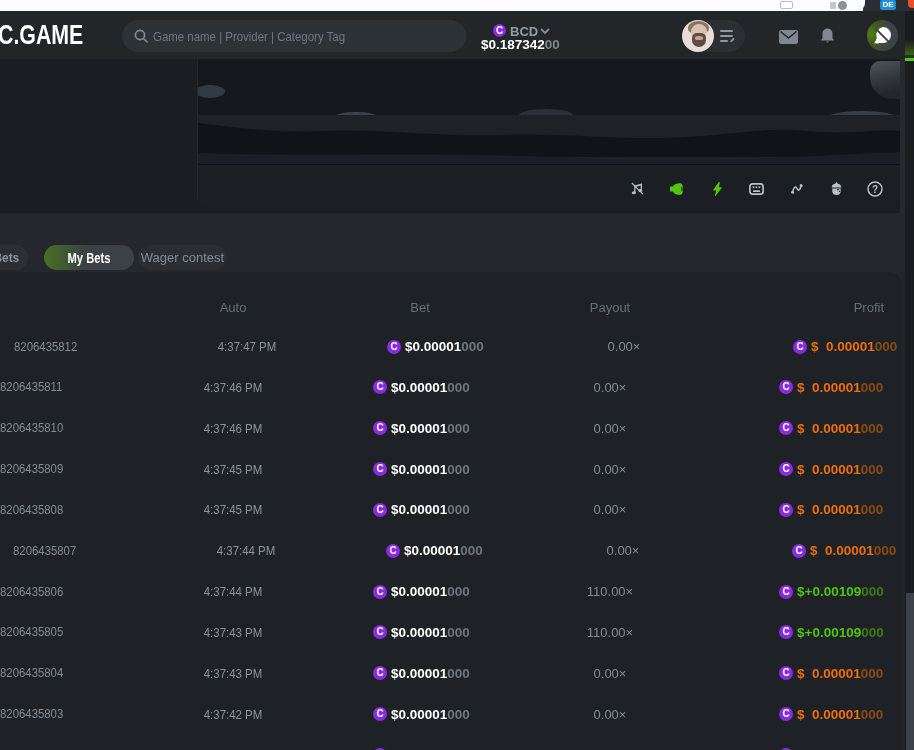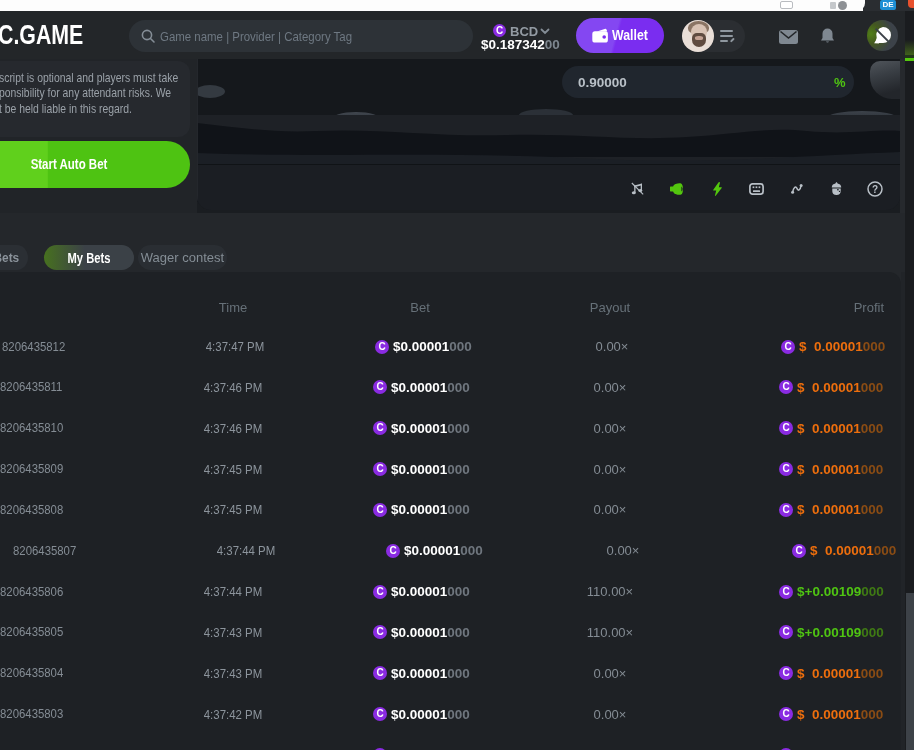--- a/index.html
+++ b/index.html
@@ -17,43 +17,35 @@
   <div class="abs" style="left:855px;top:0;width:10px;height:11px;background:#fdfdfd;border-radius:0 0 8px 0;"></div>
   <div class="abs" style="left:780px;top:1px;width:13px;height:8px;border:1px solid #b9bcc0;border-radius:2px;background:#fff;"></div>
   <div class="abs" style="left:838px;top:1px;width:9px;height:9px;border-radius:50%;background:#8d9094;"></div>
   <div class="abs" style="left:830px;top:2px;width:6px;height:7px;background:#c5c8cb;border-radius:1px;"></div>
   <div class="abs" style="left:880px;top:0;width:16px;height:10px;background:#1e8fd5;border-radius:2px;color:#fff;font-size:8px;font-weight:bold;text-align:center;line-height:10px;">DE</div>
   <div class="abs" style="left:908px;top:0;width:6px;height:8px;background:#e8512d;border-radius:0 0 0 4px;"></div>
 
   <div class="abs" id="header" style="left:0;top:11px;width:914px;height:64px;background:#232629;">
     <div class="abs" style="left:-2px;top:9px;color:#fff;font-size:27px;font-weight:bold;letter-spacing:0;transform:scaleX(0.79);transform-origin:0 0;">C.GAME</div>
 
-    <div class="abs" style="left:129px;top:9px;width:344px;height:32px;background:#2d3237;border-radius:16px;">
+    <div class="abs" style="left:122px;top:9px;width:344px;height:32px;background:#2d3237;border-radius:16px;">
       <svg class="abs" style="left:11px;top:8px;" width="16" height="16" viewBox="0 0 16 16">
           <circle cx="7" cy="7" r="4.6" fill="none" stroke="#848d96" stroke-width="1.6"></circle>
           <line x1="10.5" y1="10.5" x2="14" y2="14" stroke="#848d96" stroke-width="1.6" stroke-linecap="round"></line>
         </svg>
       <div class="abs" style="left:31px;top:9px;color:#6e7882;font-size:13px;white-space:nowrap;transform:scaleX(0.88);transform-origin:0 0;">Game name | Provider | Category Tag</div>
     </div>
 
     <div class="abs" style="left:493px;top:13px;width:13px;height:13px;border-radius:50%;background:#8a2be2;color:#fff;font-size:10px;font-weight:bold;text-align:center;line-height:13px;">C</div>
     <div class="abs" style="left:510px;top:13px;color:#939ba3;font-size:13px;font-weight:bold;">BCD</div>
     <svg class="abs" style="left:540px;top:17px;" width="10" height="7" viewBox="0 0 10 7">
         <path d="M1.5 1.5 L5 5 L8.5 1.5" fill="none" stroke="#848d96" stroke-width="1.8" stroke-linecap="round"></path>
       </svg>
     <div class="abs" style="left:481px;top:26px;font-size:13.5px;font-weight:bold;color:#fff;">$0.187342<span style="color:#7d868f;">00</span></div>
 
-    <div class="abs" style="left:576px;top:7px;width:88px;height:35px;border-radius:18px;background:linear-gradient(105deg,#8447f2 0%,#8447f2 45%,#7a2df0 48%,#7a2df0 100%);">
-      <svg class="abs" style="left:16px;top:10px;" width="17" height="15" viewBox="0 0 17 15">
-        <path d="M5 3.4 L12.6 0.9 a1.7 1.7 0 0 1 2.1 1.1 L15.2 3.4 z" fill="#fff"></path>
-        <rect x="0.3" y="3.2" width="15.6" height="11.4" rx="2.7" fill="#fff"></rect>
-        <circle cx="12.2" cy="9" r="1.8" fill="#7a2df0"></circle>
-      </svg>
-      <div class="abs" style="left:36px;top:9px;color:#fff;font-size:14.5px;font-weight:bold;transform:scaleX(0.85);transform-origin:0 0;">Wallet</div>
-    </div>
 
     <div class="abs" style="left:682px;top:9px;width:63px;height:32px;border-radius:16px;background:#2b2e32;"></div>
     <div class="abs" style="left:682px;top:9px;width:32px;height:32px;border-radius:50%;background:#e9ded7;overflow:hidden;">
       <div class="abs" style="left:6px;top:1px;width:21px;height:13px;border-radius:55% 55% 45% 45%;background:#8a7464;"></div>
       <div class="abs" style="left:9px;top:4px;width:16px;height:16px;border-radius:50%;background:#d8c2b4;"></div>
       <div class="abs" style="left:10px;top:13px;width:14px;height:14px;border-radius:35% 35% 50% 50%;background:#5f4b40;"></div>
       <div class="abs" style="left:13px;top:16px;width:8px;height:4px;border-radius:40%;background:#c4a294;"></div>
     </div>
     <div class="abs" style="left:720px;top:19px;width:13px;height:2.4px;background:#8f979f;border-radius:1px;"></div>
     <div class="abs" style="left:720px;top:24px;width:13px;height:2.4px;background:#8f979f;border-radius:1px;"></div>
@@ -143,51 +135,40 @@
         <rect x="7.9" y="8.8" width="1.2" height="1.2" fill="#1b1e23"></rect>
       </svg>
       <svg class="abs" style="left:670px;top:121.5px;" width="16" height="16" viewBox="0 0 16 16">
         <circle cx="8" cy="8" r="7" fill="none" stroke="#b8bfc6" stroke-width="1.5"></circle>
         <text x="8" y="11.6" font-size="10" font-weight="bold" fill="#b8bfc6" text-anchor="middle" font-family="Liberation Sans">?</text>
       </svg>
 
       <div class="abs" style="left:0;top:0;width:1px;height:151px;background:#24272c;"></div>
     </div>
 
-    <div class="abs" style="left:562px;top:7px;width:292px;height:32px;background:#20262e;border-radius:16px;">
-      <div class="abs" style="left:16px;top:9px;color:#b9c0c7;font-size:13.5px;font-weight:bold;">0.90000</div>
-      <div class="abs" style="left:272px;top:9px;color:#4fc412;font-size:13px;font-weight:bold;">%</div>
-    </div>
-
-    <div class="abs" style="left:0;top:0;width:197px;height:154px;background:#212428;overflow:hidden;">
-      <div class="abs" style="left:-16px;top:2px;width:206px;height:76px;background:#26292e;border-radius:12px;"></div>
-      <div class="abs" style="left:-1px;top:11px;color:#9aa1a8;font-size:13px;line-height:15.4px;white-space:nowrap;transform:scaleX(0.8);transform-origin:0 0;">script is optional and players must take<br>ponsibility for any attendant risks. We<br>t be held liable in this regard.</div>
-      <div class="abs" style="left:-52px;top:82px;width:242px;height:47px;border-radius:24px;background:linear-gradient(90deg,#60d01c 0%,#60d01c 41%,#4ec312 41.5%,#4ec312 100%);">
-        <div class="abs" style="left:0;top:15px;width:242px;text-align:center;color:#fff;font-size:14px;font-weight:bold;transform:scaleX(0.82);transform-origin:50% 0;">Start Auto Bet</div>
-      </div>
-    </div>
+
   </div>
 
   <div class="abs" style="left:0;top:213px;width:914px;height:59px;background:#24272b;">
     <div class="abs" style="left:-46px;top:32px;width:74px;height:25px;border-radius:13px;background:#2b2f34;color:#8b939b;font-size:13.5px;font-weight:bold;text-align:right;line-height:25px;padding-right:10px;transform:scaleX(0.88);transform-origin:100% 0;">All Bets</div>
     <div class="abs" style="left:44px;top:32px;width:90px;height:25px;border-radius:13px;background:linear-gradient(90deg,#47711f 0%,#3b4147 45%,#3b4147 100%);">
         <div class="abs" style="left:0;top:5px;width:90px;text-align:center;color:#fff;font-size:14px;font-weight:bold;transform:scaleX(0.8);transform-origin:50% 0;">My Bets</div>
       </div>
     <div class="abs" style="left:138px;top:32px;width:89px;height:25px;border-radius:13px;background:#2a2e33;color:#848d95;font-size:13px;text-align:center;line-height:25px;">Wager contest</div>
   </div>
 
   <div class="abs" id="table" style="left:0;top:272px;width:901px;height:478px;background:#1e2125;border-radius:0 12px 0 0;">
     <div class="abs" style="left:0;top:28px;width:914px;height:14px;color:#667078;font-size:13px;">
-      <div class="abs" style="left:211px;top:0;width:44px;text-align:center;">Time</div>
+      <div class="abs" style="left:211px;top:0;width:44px;text-align:center;">Auto</div>
       <div class="abs" style="left:398px;top:0;width:44px;text-align:center;">Bet</div>
       <div class="abs" style="left:588px;top:0;width:44px;text-align:center;">Payout</div>
       <div class="abs" style="left:800px;top:0;width:84px;text-align:right;">Profit</div>
     </div>
     <div id="rows">
-        <div class="abs" style="left:2px;top:54px;width:732px;height:41px;">
+        <div class="abs" style="left:14px;top:54px;width:732px;height:41px;">
           <div class="abs" style="left:0;top:13.5px;color:#848c94;font-size:12.5px;transform:scaleX(0.91);transform-origin:0 0;">8206435812</div>
           <div class="abs" style="left:163px;top:13px;width:140px;text-align:center;color:#8c949c;font-size:13px;transform:scaleX(0.88);transform-origin:50% 0;">4:37:47 PM</div>
           <div class="abs" style="left:373px;top:13.5px;width:14px;height:14px;border-radius:50%;background:#8a2be2;color:#fff;font-size:10px;font-weight:bold;text-align:center;line-height:14px;">C</div>
           <div class="abs" style="left:391px;top:13px;font-size:13.5px;font-weight:bold;color:#fff;">$0.00001<span style="color:#6f767e;">000</span></div>
           <div class="abs" style="left:540px;top:13px;width:140px;text-align:center;color:#848c94;font-size:13px;">0.00×</div>
           <div class="abs" style="left:779px;top:13.5px;width:14px;height:14px;border-radius:50%;background:#8a2be2;color:#fff;font-size:10px;font-weight:bold;text-align:center;line-height:14px;">C</div>
           <div class="abs" style="left:797px;top:13px;width:86px;text-align:right;font-size:13.5px;font-weight:bold;"><span style="color:#ed6e0d;">$</span><span style="color:#ed6e0d;">&nbsp;&nbsp;0.00001</span><span style="color:#8a4c14;">000</span></div>
         </div>
         <div class="abs" style="left:0;top:94.85px;width:914px;height:41px;">
           <div class="abs" style="left:0;top:13.5px;color:#848c94;font-size:12.5px;transform:scaleX(0.91);transform-origin:0 0;">8206435811</div>

